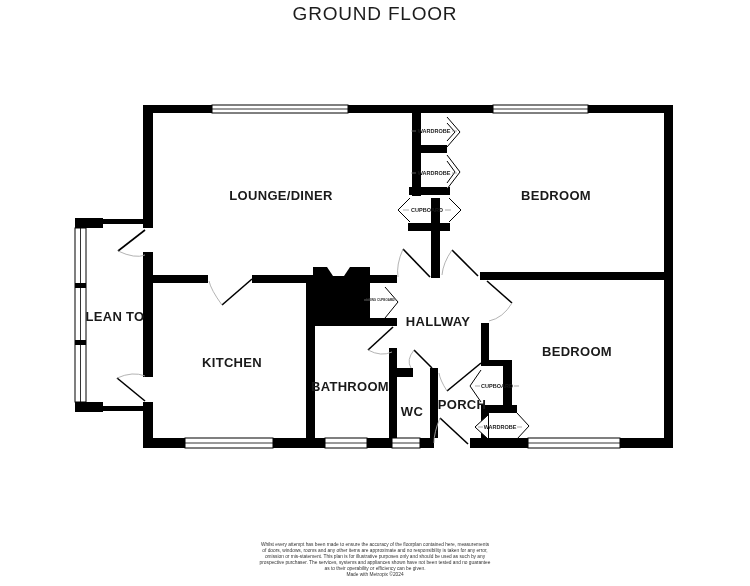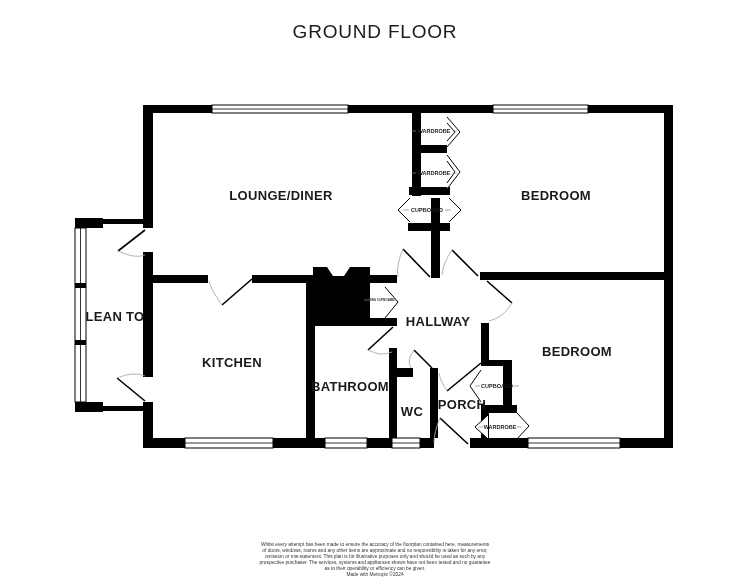--- a/index.html
+++ b/index.html
@@ -4,21 +4,21 @@
 <style>
   html,body{margin:0;padding:0;background:#ffffff;}
   .screen{
     position:relative;
     width:750px;height:586px;
     background:#ffffff;
     font-family:"Liberation Sans",sans-serif;
     overflow:hidden;
   }
   .plan-title{
-    position:absolute;top:21px;left:0;width:100%;
+    position:absolute;top:3px;left:0;width:100%;
     text-align:center;
     font-size:19px;letter-spacing:0.8px;
     color:#1c1c1c;font-weight:400;
   }
   svg.floorplan{position:absolute;top:0;left:0;}
   .room-label{
     font-family:"Liberation Sans",sans-serif;
     font-size:13px;font-weight:bold;fill:#1a1a1a;
     text-anchor:middle;letter-spacing:0.3px;
   }

